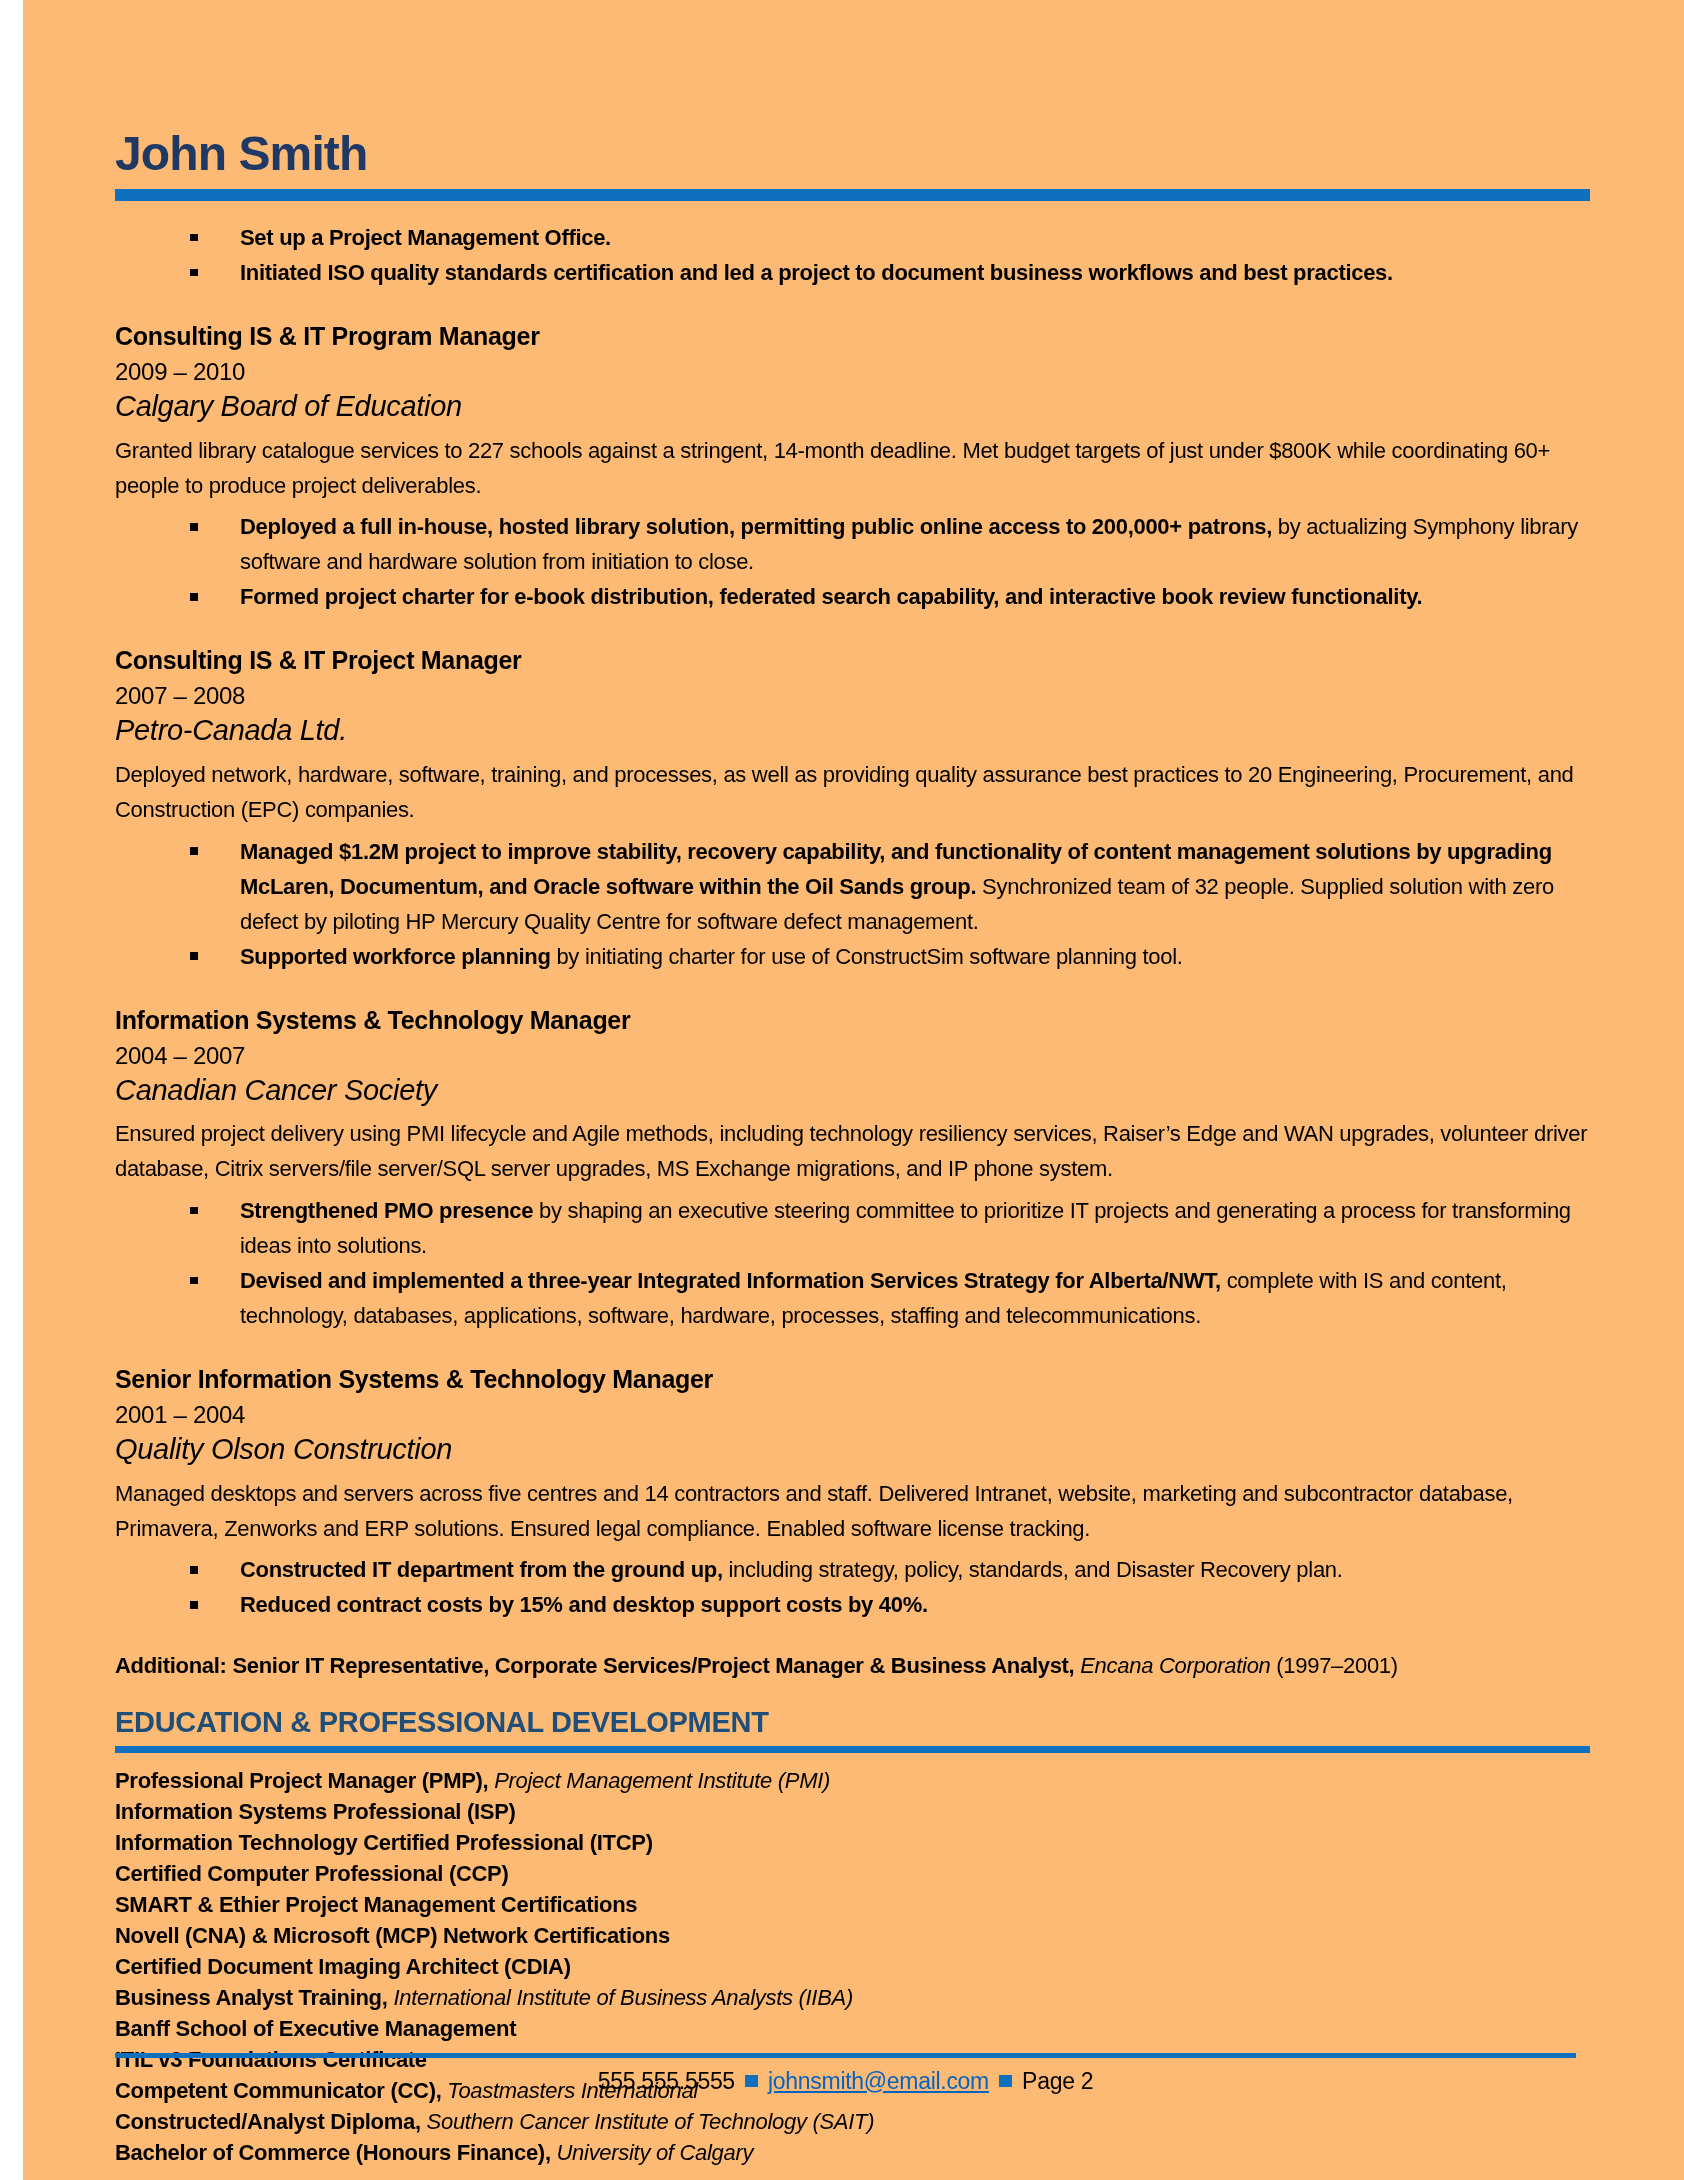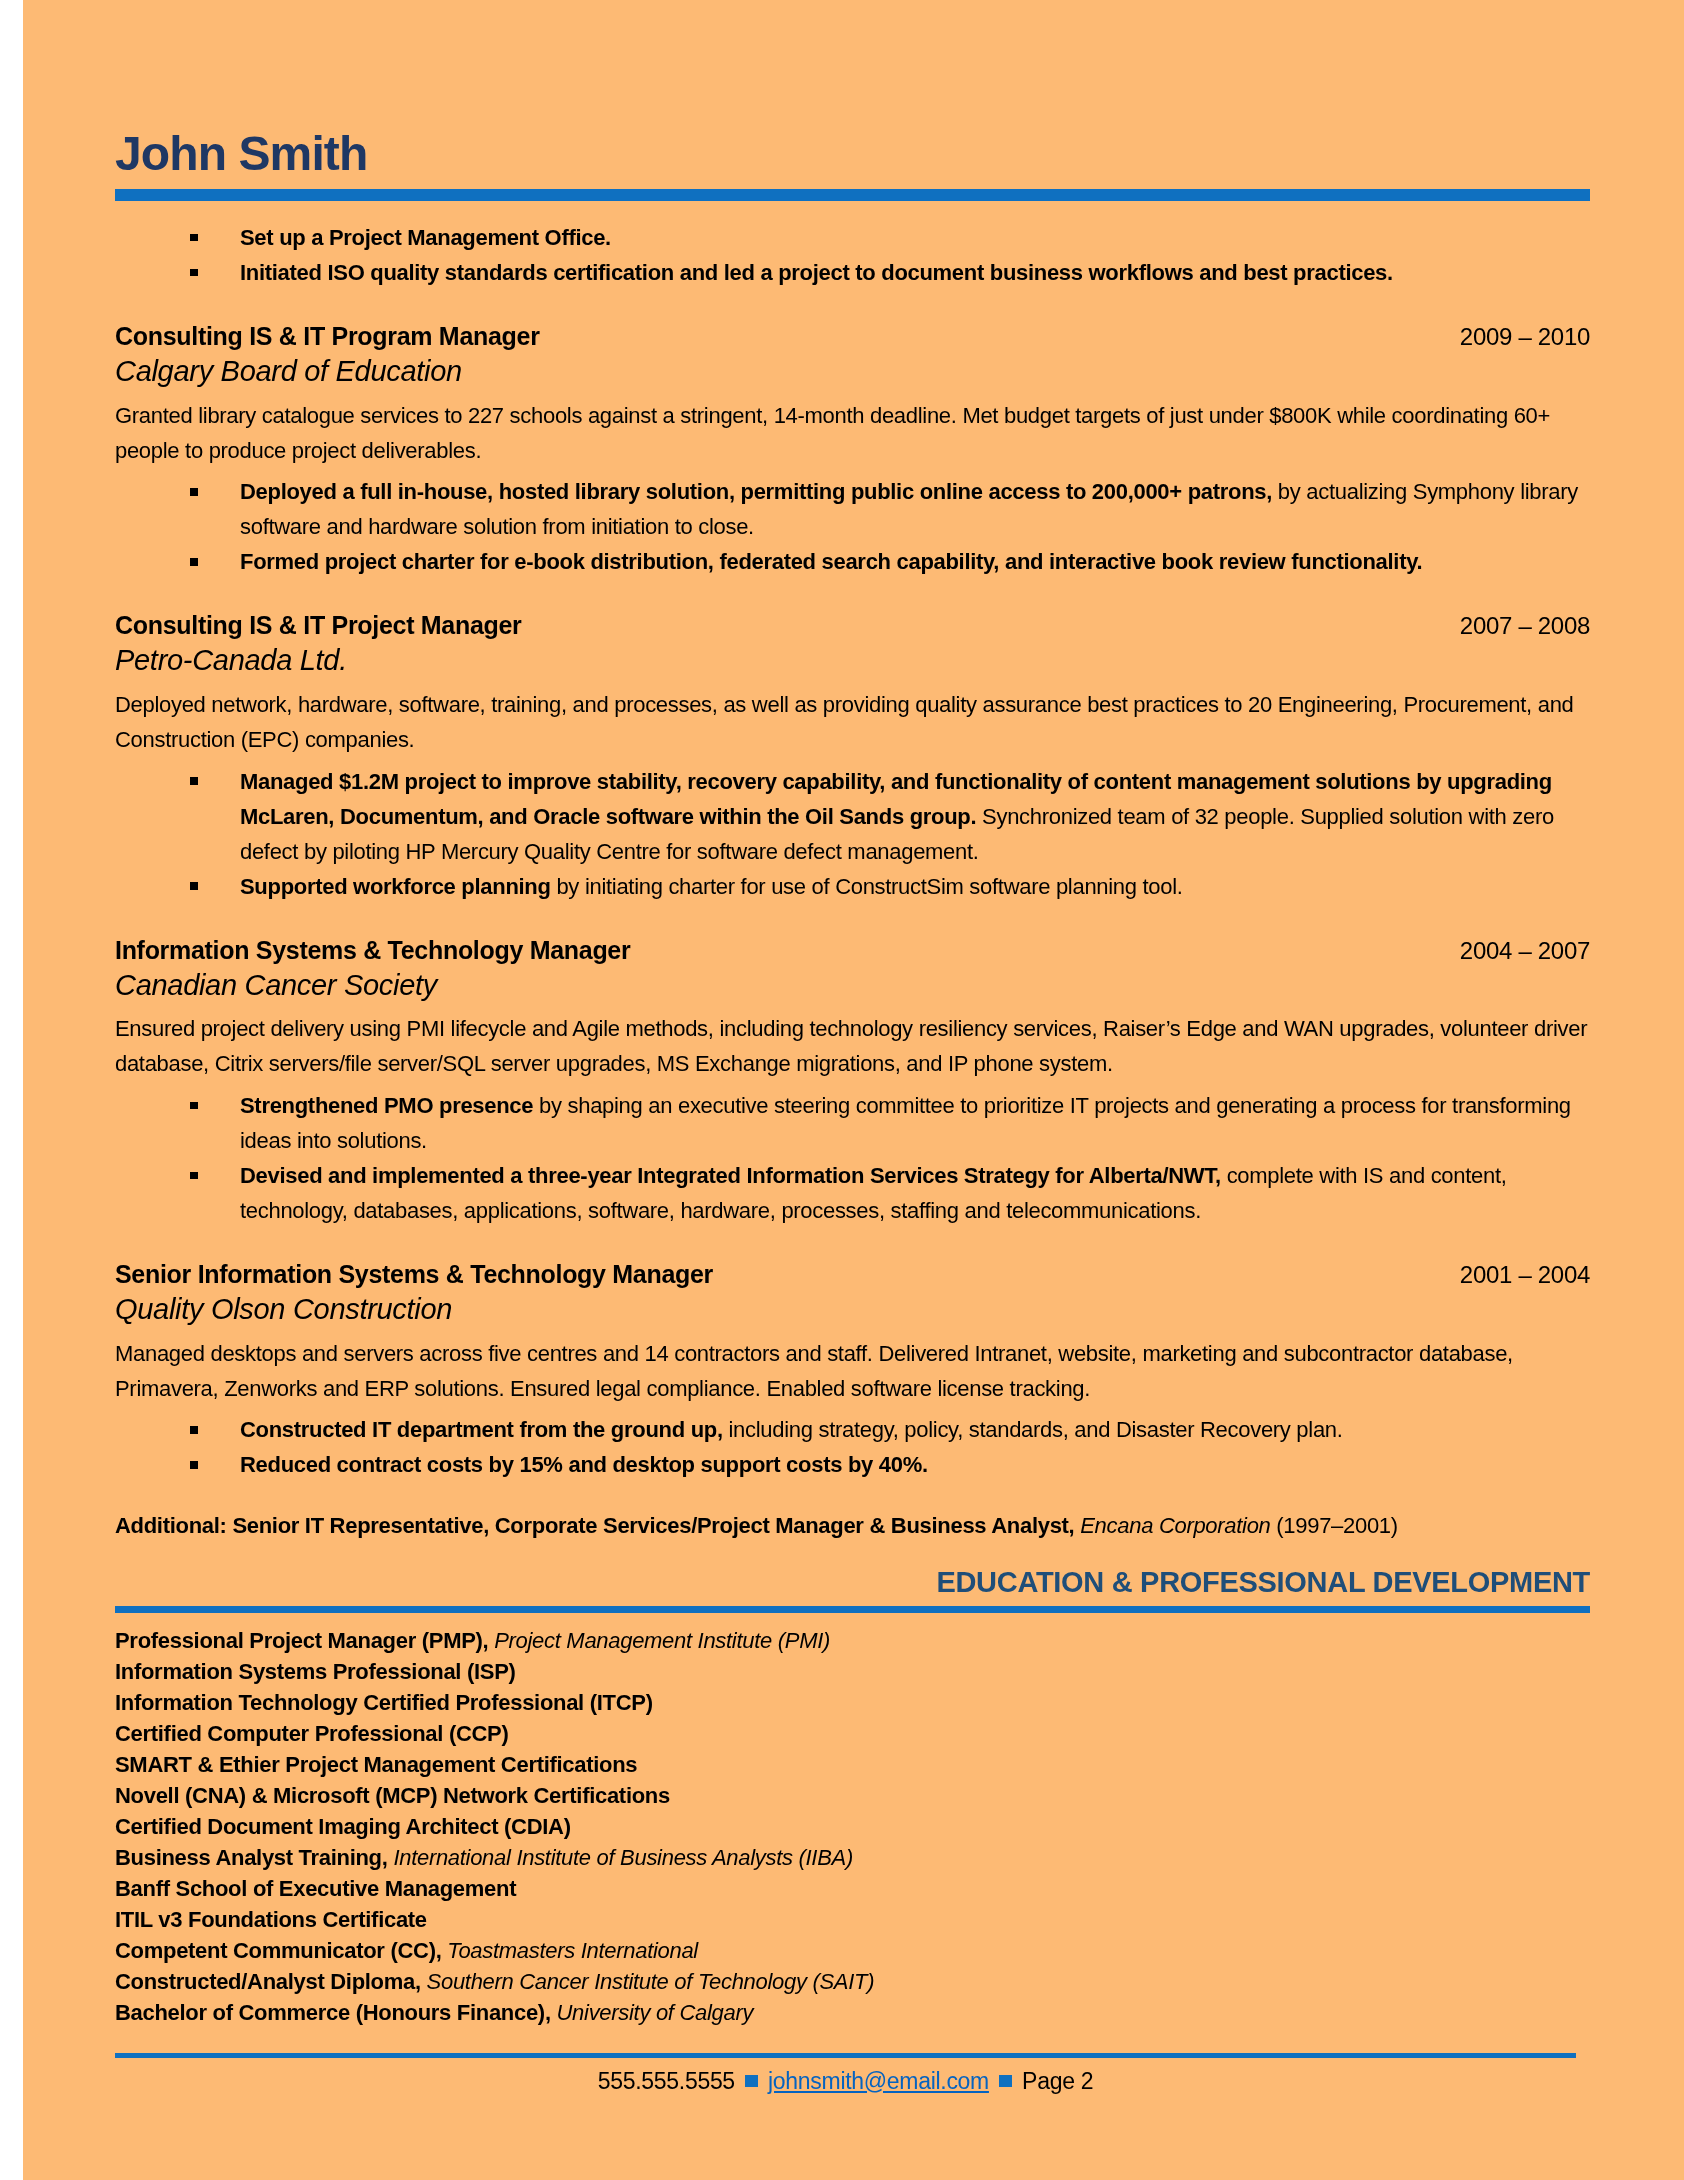--- a/index.html
+++ b/index.html
@@ -27,32 +27,32 @@
   }
   .title-rule{margin-top:10.2px;height:12px;background:#0F70C0;}
   ul.bullets{list-style:none;margin:0;padding:0;}
   ul.bullets.intro{margin-top:19px;}
   ul.bullets li{position:relative;padding-left:125px;}
   ul.bullets li::before{
     content:"";position:absolute;left:75px;top:13.6px;
     width:7.7px;height:7.7px;background:#000000;
   }
   .job{margin-top:29px;}
-  .job-head{display:flex;justify-content:space-between;align-items:baseline;}
+  .job-head{display:flex;justify-content:space-between;align-items:baseline;flex-direction:column;}
   .job-head h2{margin:0;font-size:25px;line-height:35px;font-weight:700;color:#000000;letter-spacing:-0.3px;}
   .dates{font-size:24px;font-weight:400;white-space:nowrap;}
   p.company{margin:0;font-size:29px;line-height:35px;font-style:italic;}
   p.summary{margin:8.5px 0 0 0;}
   .job ul.bullets{margin-top:6.8px;}
   p.additional{margin:25.6px 0 0 0;white-space:nowrap;}
   p.additional i{font-weight:400;}
   .education{margin-top:20.4px;}
   h2.edu-heading{
     margin:0;font-size:29px;line-height:39px;font-weight:700;
-    color:#1F4E79;letter-spacing:-0.3px;text-align:right;
+    color:#1F4E79;letter-spacing:-0.3px;
   }
   .edu-rule{margin-top:3.4px;height:6.8px;background:#0F70C0;}
   .edu-list{margin-top:12px;}
   .edu-item{margin:0;line-height:31px;}
   .footer{position:absolute;left:92px;right:132px;top:2053px;}
   .footer-rule{height:5.1px;background:#0F70C0;}
   .footer-line{
     margin-top:8.5px;text-align:center;font-size:23px;line-height:29px;
     display:flex;justify-content:center;align-items:center;gap:10.2px;
   }

